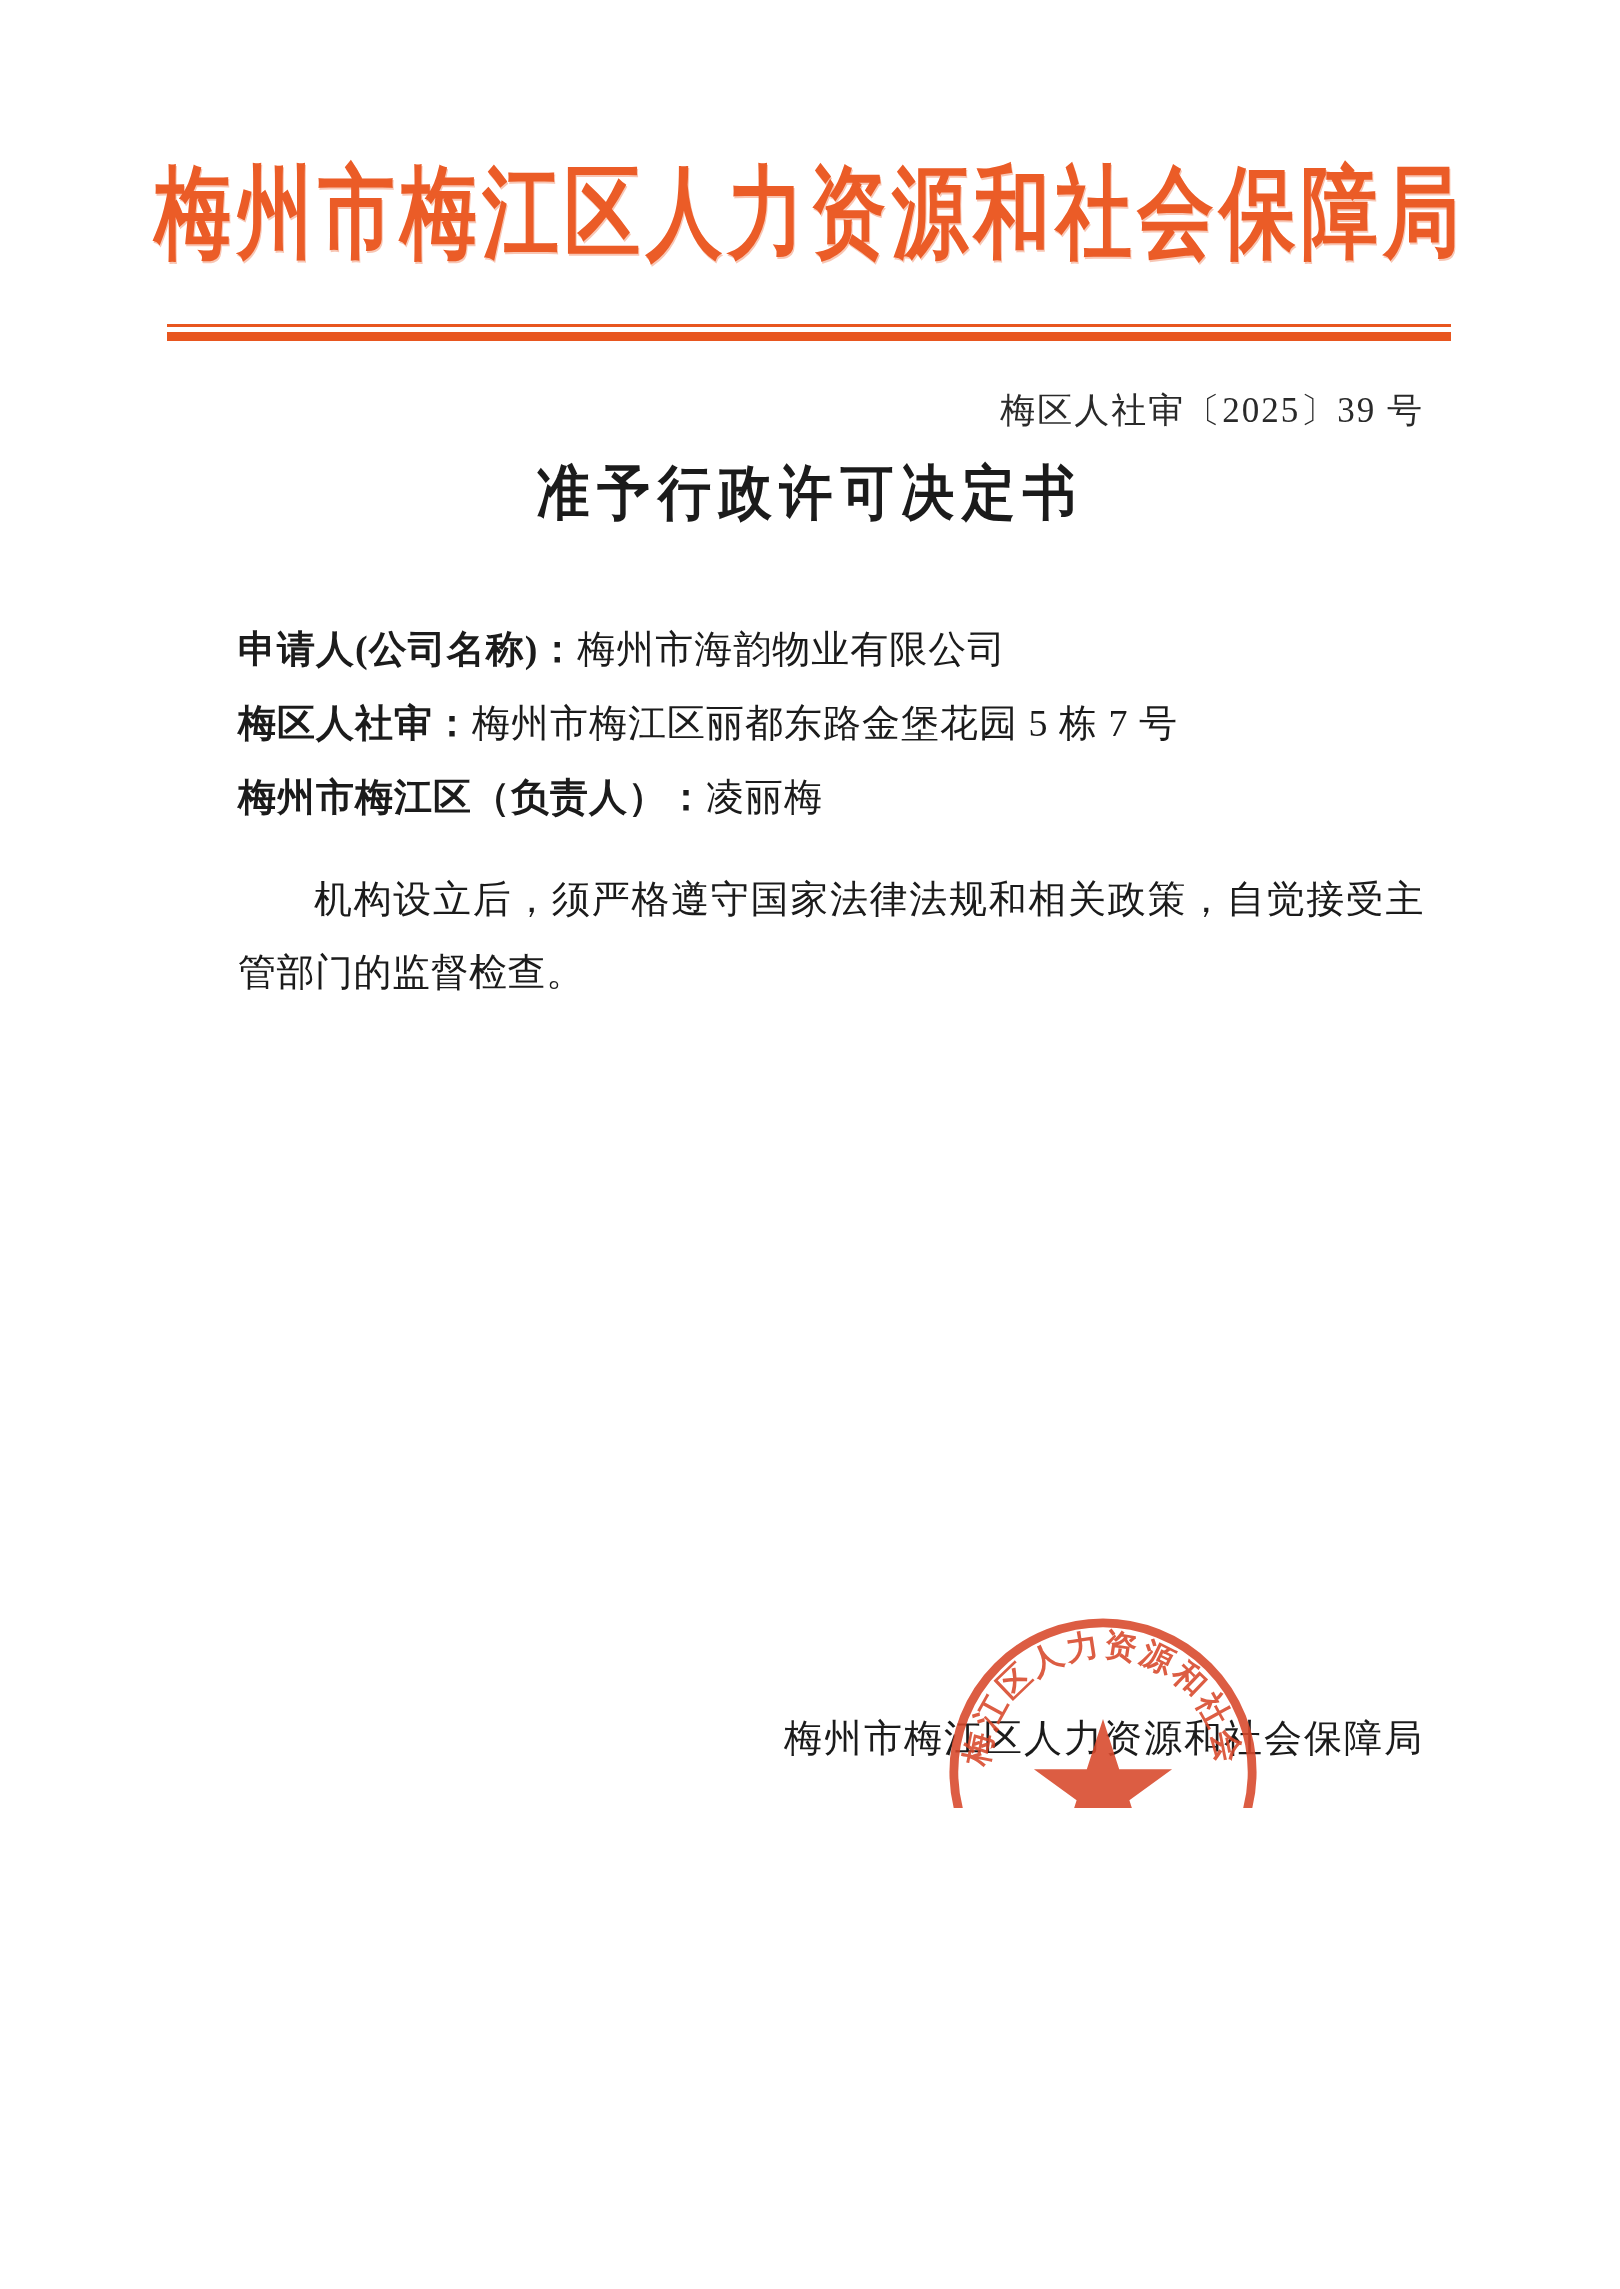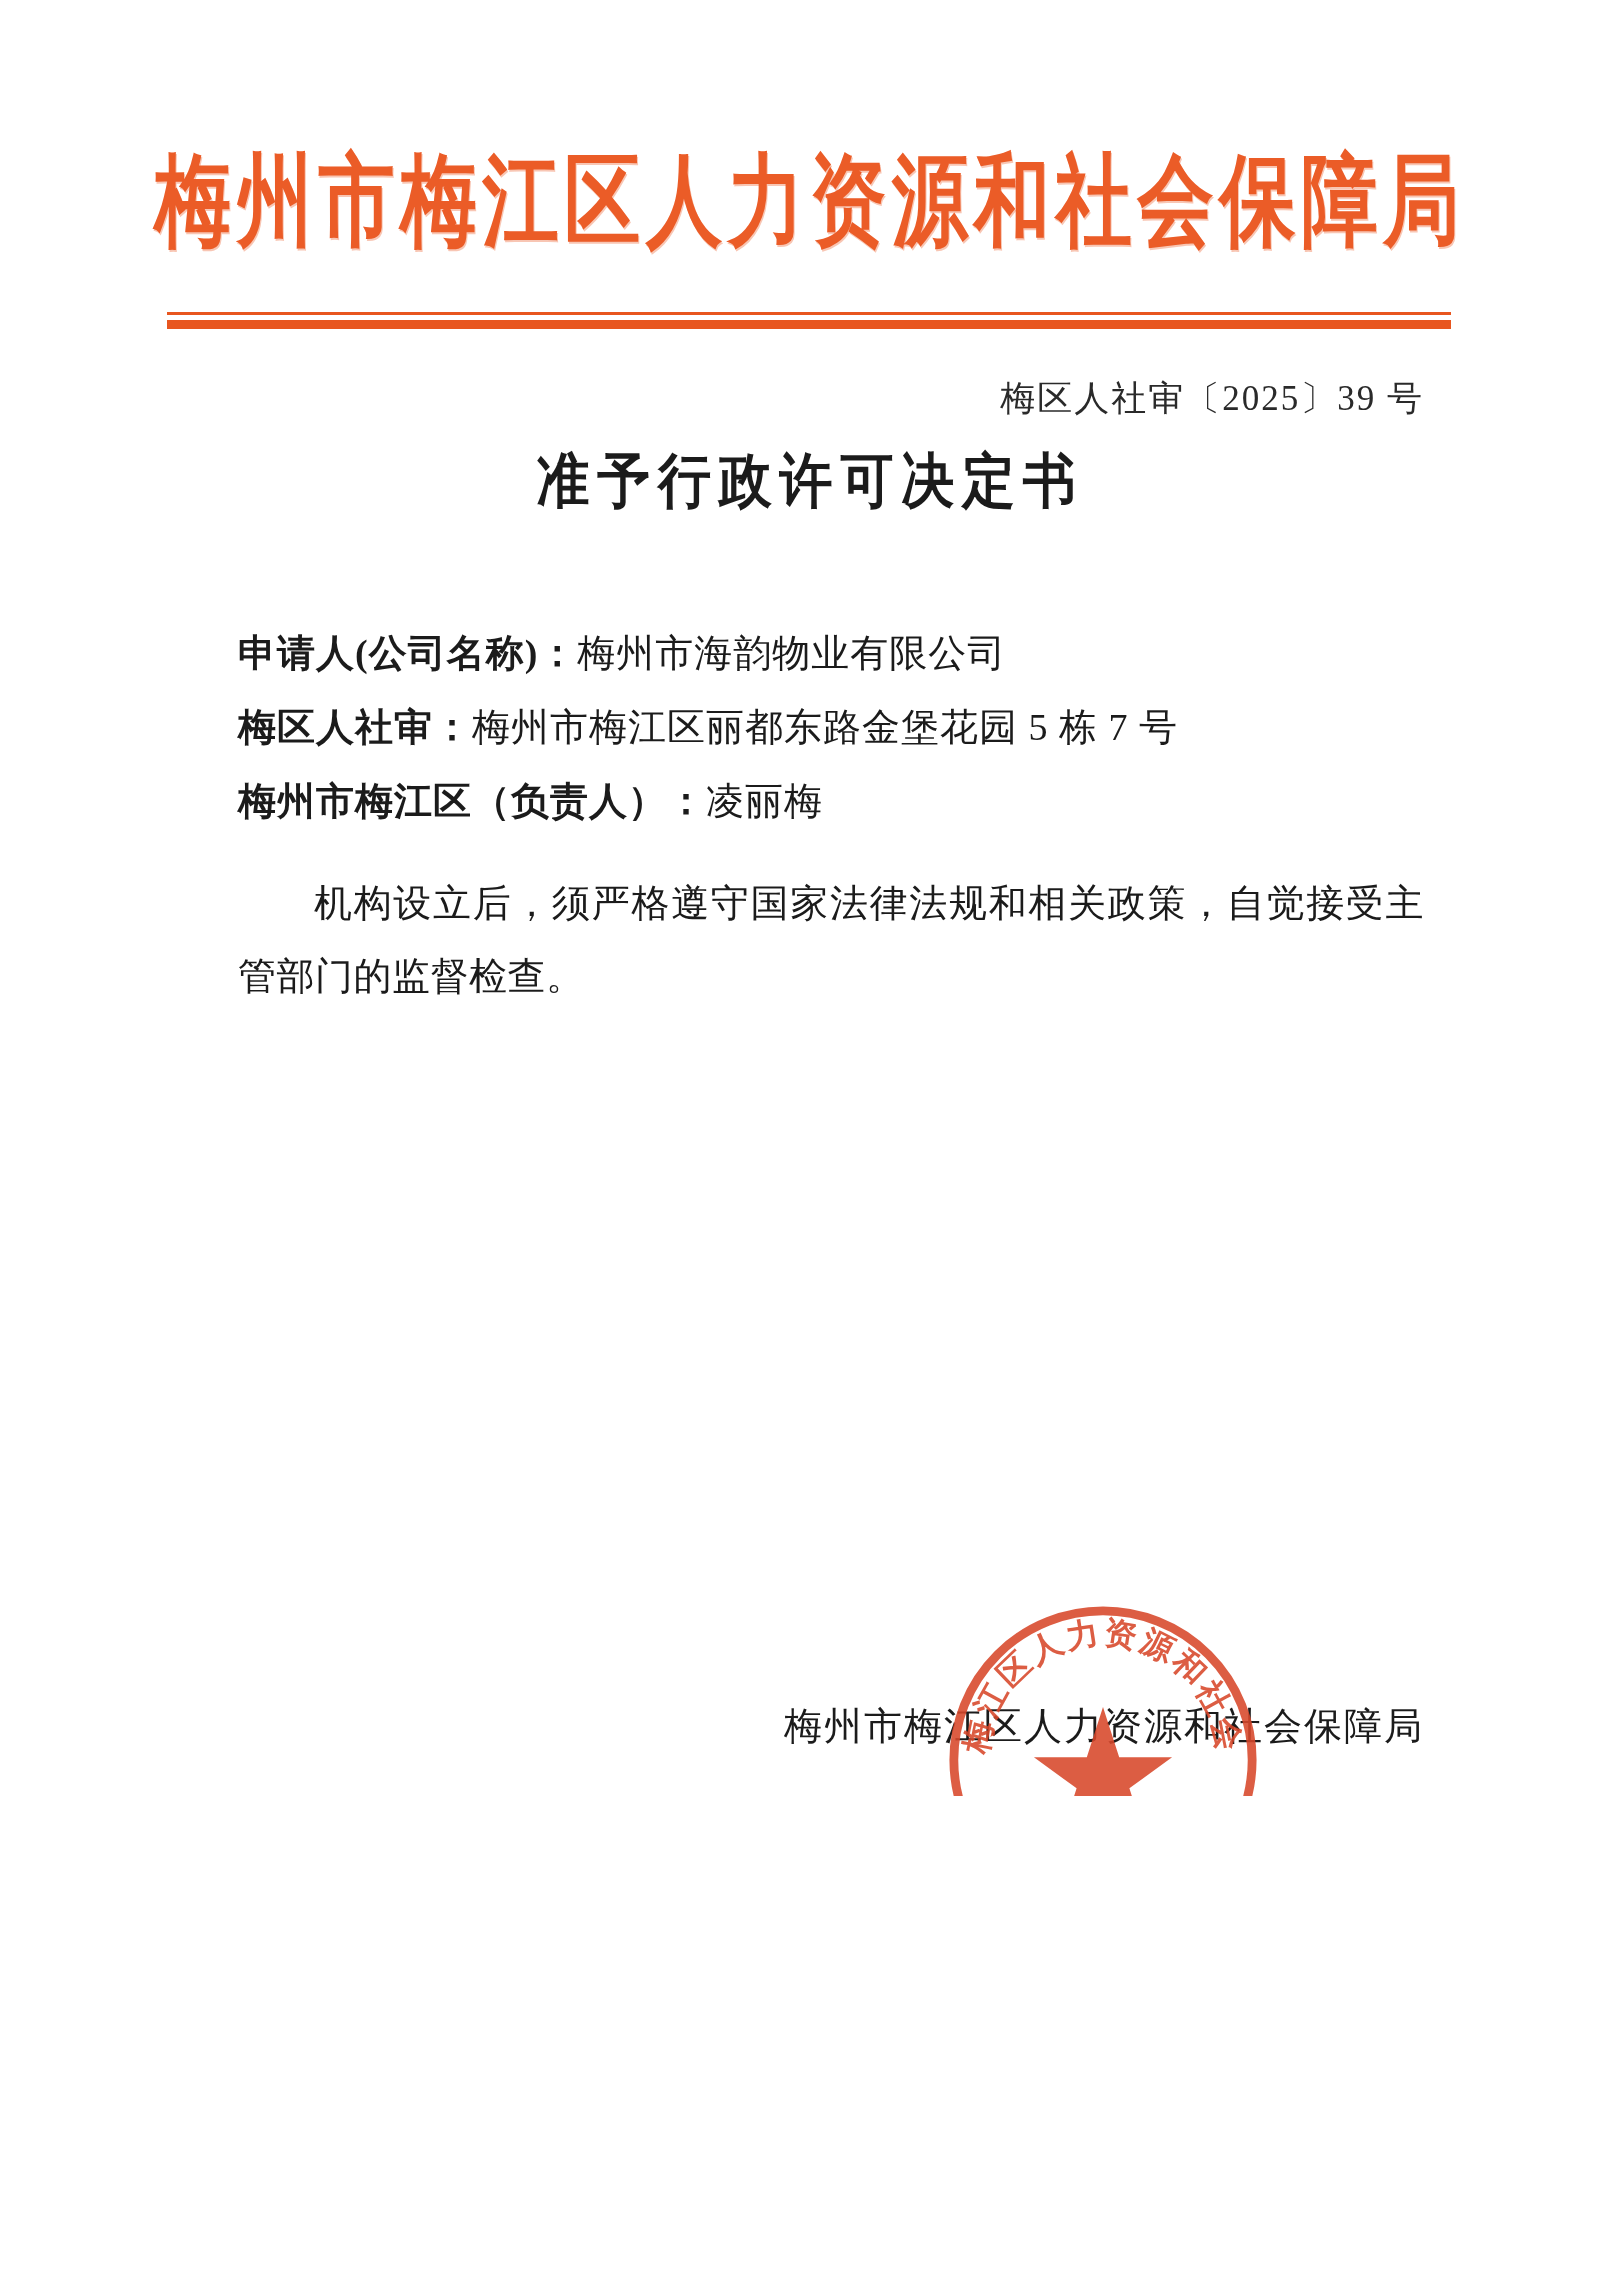--- a/index.html
+++ b/index.html
@@ -10,21 +10,21 @@
   body {
     font-family: "Liberation Serif", "DejaVu Serif", serif;
     color: #1a1a1a;
   }
   .page {
     position: relative;
     width: 1620px;
     height: 1796px;
     background: #ffffff;
     overflow: hidden;
-    margin: 0 auto;
+    margin: 12px auto;
   }
 
   
   .letterhead {
     position: absolute;
     left: 0;
     top: 147px;
     width: 100%;
     text-align: center;
   }
@@ -80,21 +80,21 @@
     font-size: 53px;
     letter-spacing: 7.8px;
     color: #1b1b1b;
     transform: scaleY(1.12);
   }
 
   
   .body-block {
     position: absolute;
     left: 238px;
-    top: 616px;
+    top: 600px;
     width: 1186px;
   }
   .field-line {
     font-size: 38px;
     line-height: 74px;
     white-space: nowrap;
     color: #1b1b1b;
   }
   .field-label {
     font-weight: bold;

